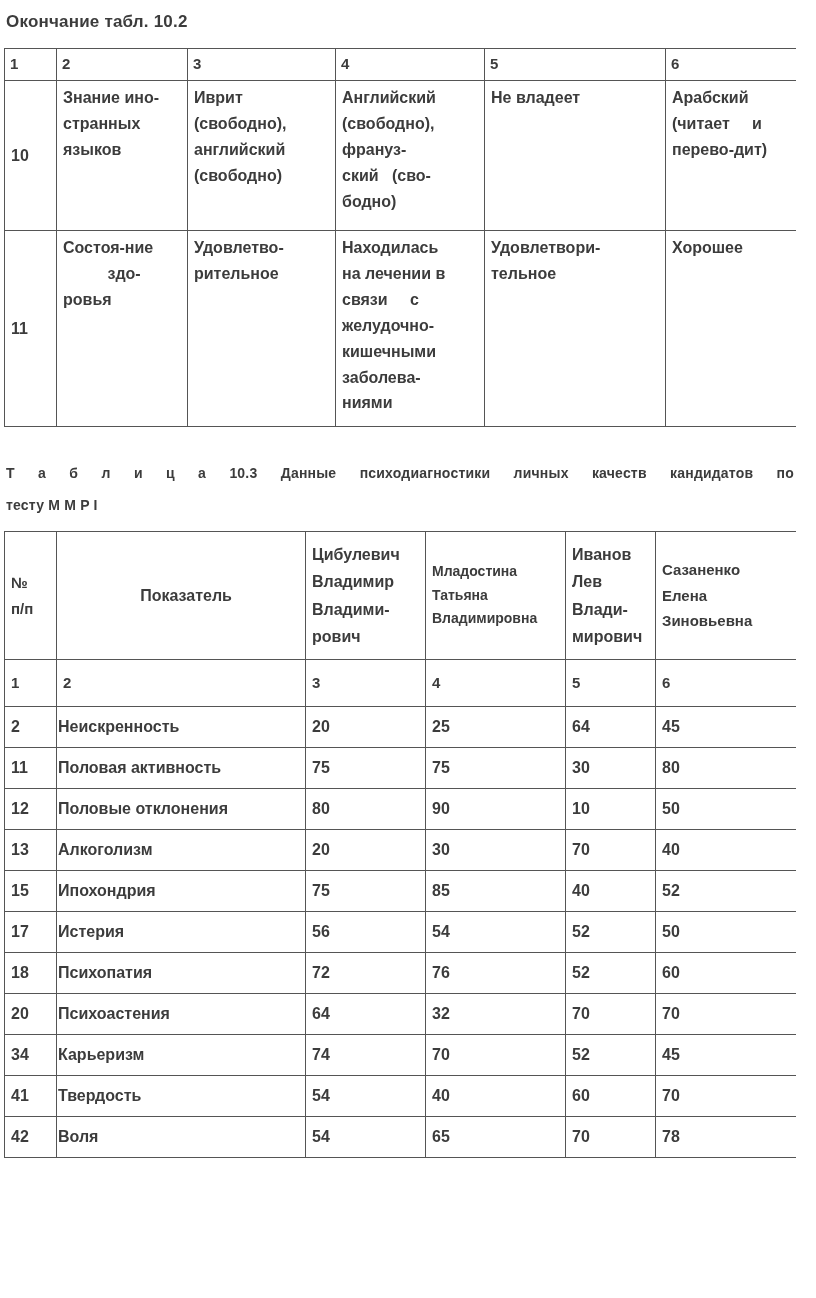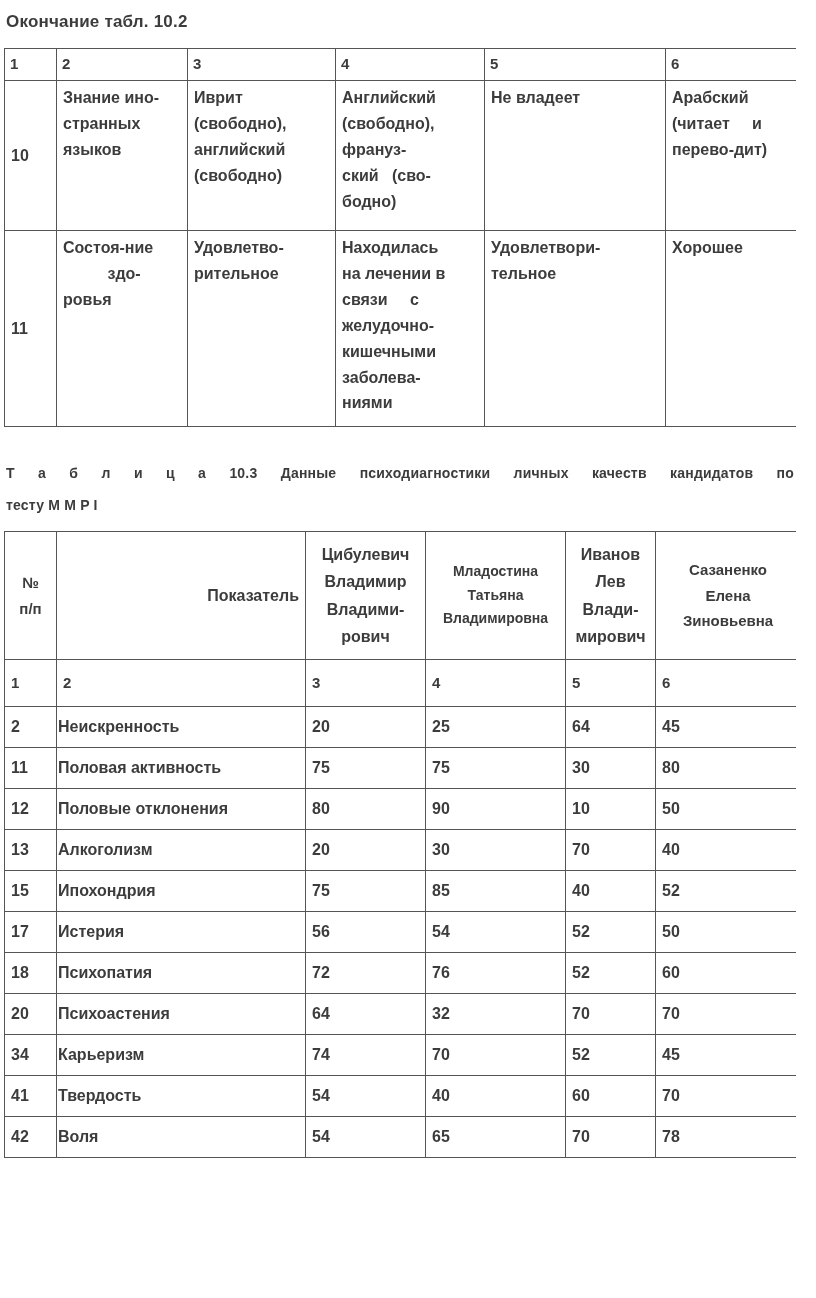--- a/index.html
+++ b/index.html
@@ -51,24 +51,23 @@
     line-height: 32px;
     letter-spacing: 0.2px;
   }
   .c2l1 { text-align: justify; text-align-last: justify; }
   .c2l2 { text-align: left; }
   
   .t2 { margin-top: 10px; width: 797px; }
   .t2 .head-row { height: 128px; }
   .t2 .head-row td {
     vertical-align: middle;
-    text-align: center;
     line-height: 1.7;
   }
-  .t2 .head-row td.hdr-left { text-align: right; padding-left: 16px; }
+  .t2 .head-row td.hdr-left { text-align: center; padding-left: 16px; }
   .t2 td.sz14 { font-size: 14px; }
   .t2 td.sz15 { font-size: 15px; }
   .t2 .num-row { height: 47px; }
   .t2 .num-row td { vertical-align: middle; font-size: 15px; }
   .t2 .data-row { height: 41px; }
   .t2 .data-row td { vertical-align: middle; }
   .t2 .col-label { padding-left: 1px; }
 </style>
 </head>
 <body>

